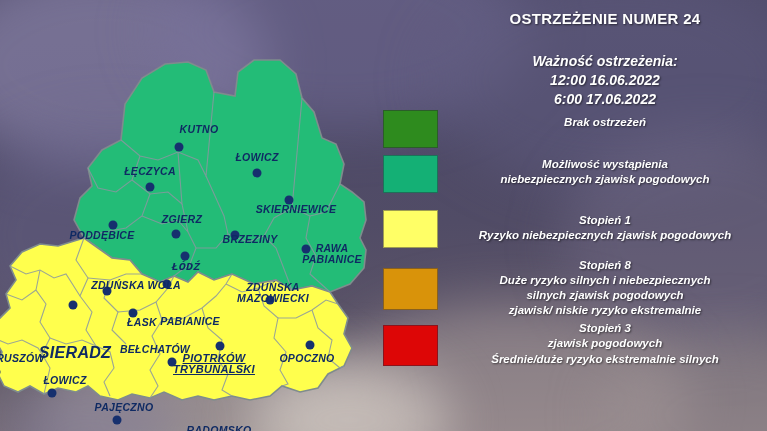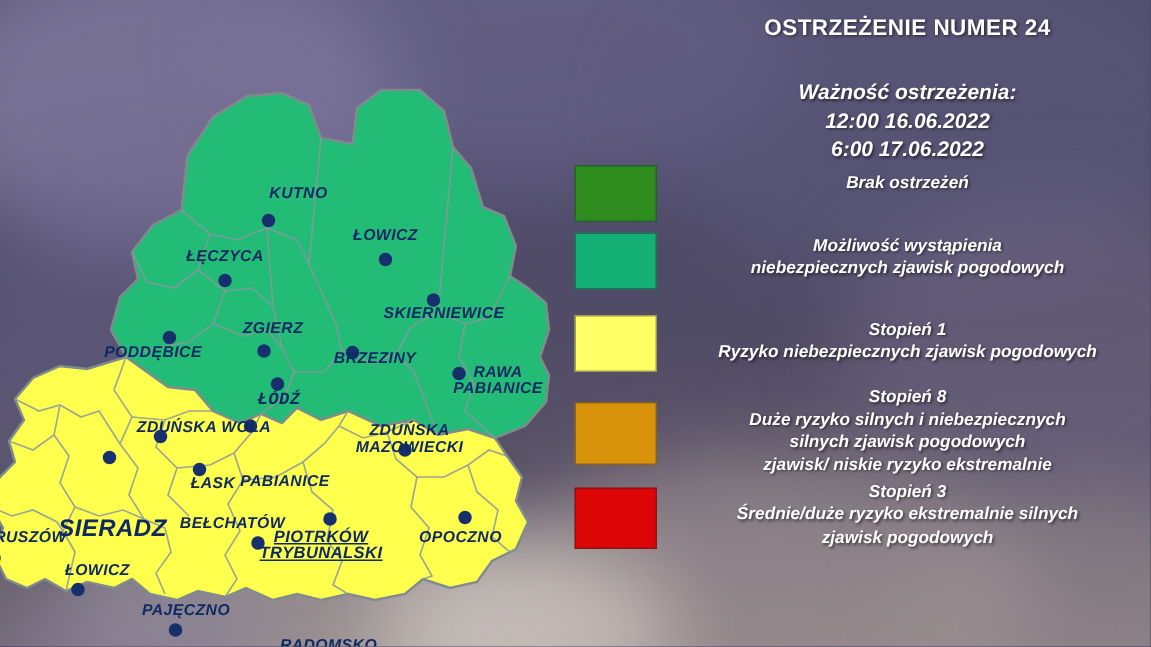--- a/index.html
+++ b/index.html
@@ -268,19 +268,19 @@
       <div class="sw" style="top: 268px; height: 40px; background: rgb(217, 147, 10);"></div>
       <div class="ltext" style="top: 257.5px;">
         <div>Stopień 8</div>
         <div>Duże ryzyko silnych i niebezpiecznych</div>
         <div>silnych zjawisk pogodowych</div>
         <div>zjawisk/ niskie ryzyko ekstremalnie</div>
       </div>
       <div class="sw" style="top: 325px; height: 39px; background: rgb(221, 6, 6);"></div>
       <div class="ltext" style="top: 321px;">
         <div>Stopień 3</div>
+        <div>zjawisk pogodowych</div>
         <div>Średnie/duże ryzyko ekstremalnie silnych</div>
-        <div>zjawisk pogodowych</div>
       </div>
     </div>
 
 
 </div>
 
 </body></html>

